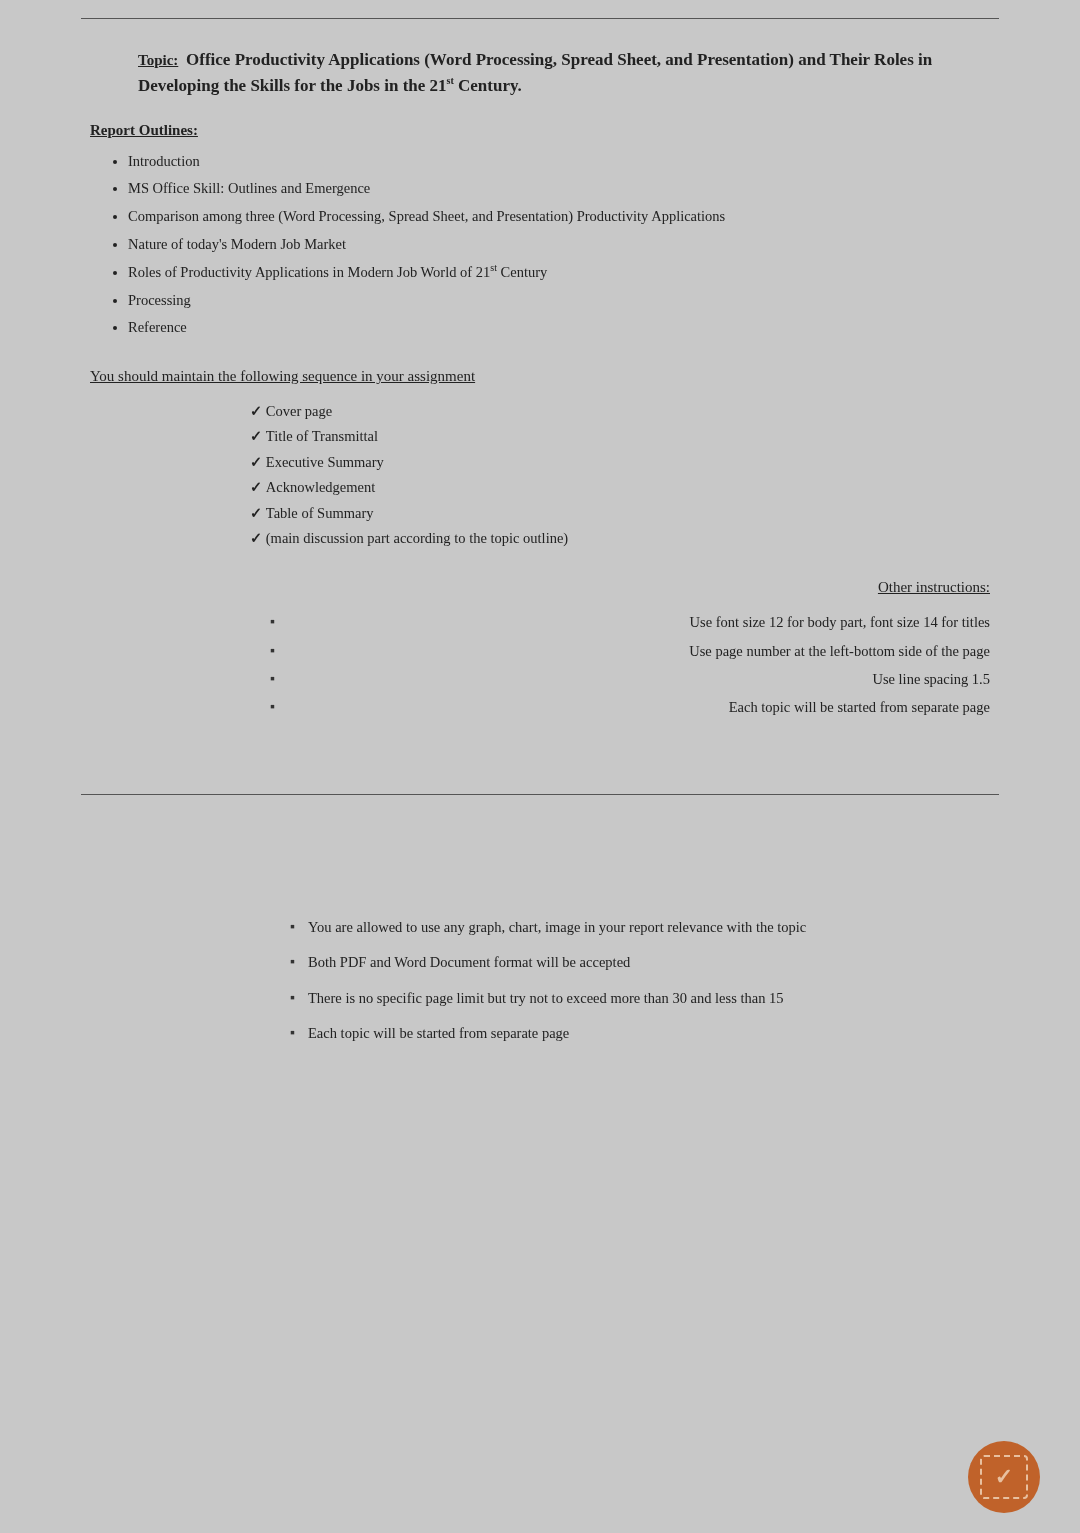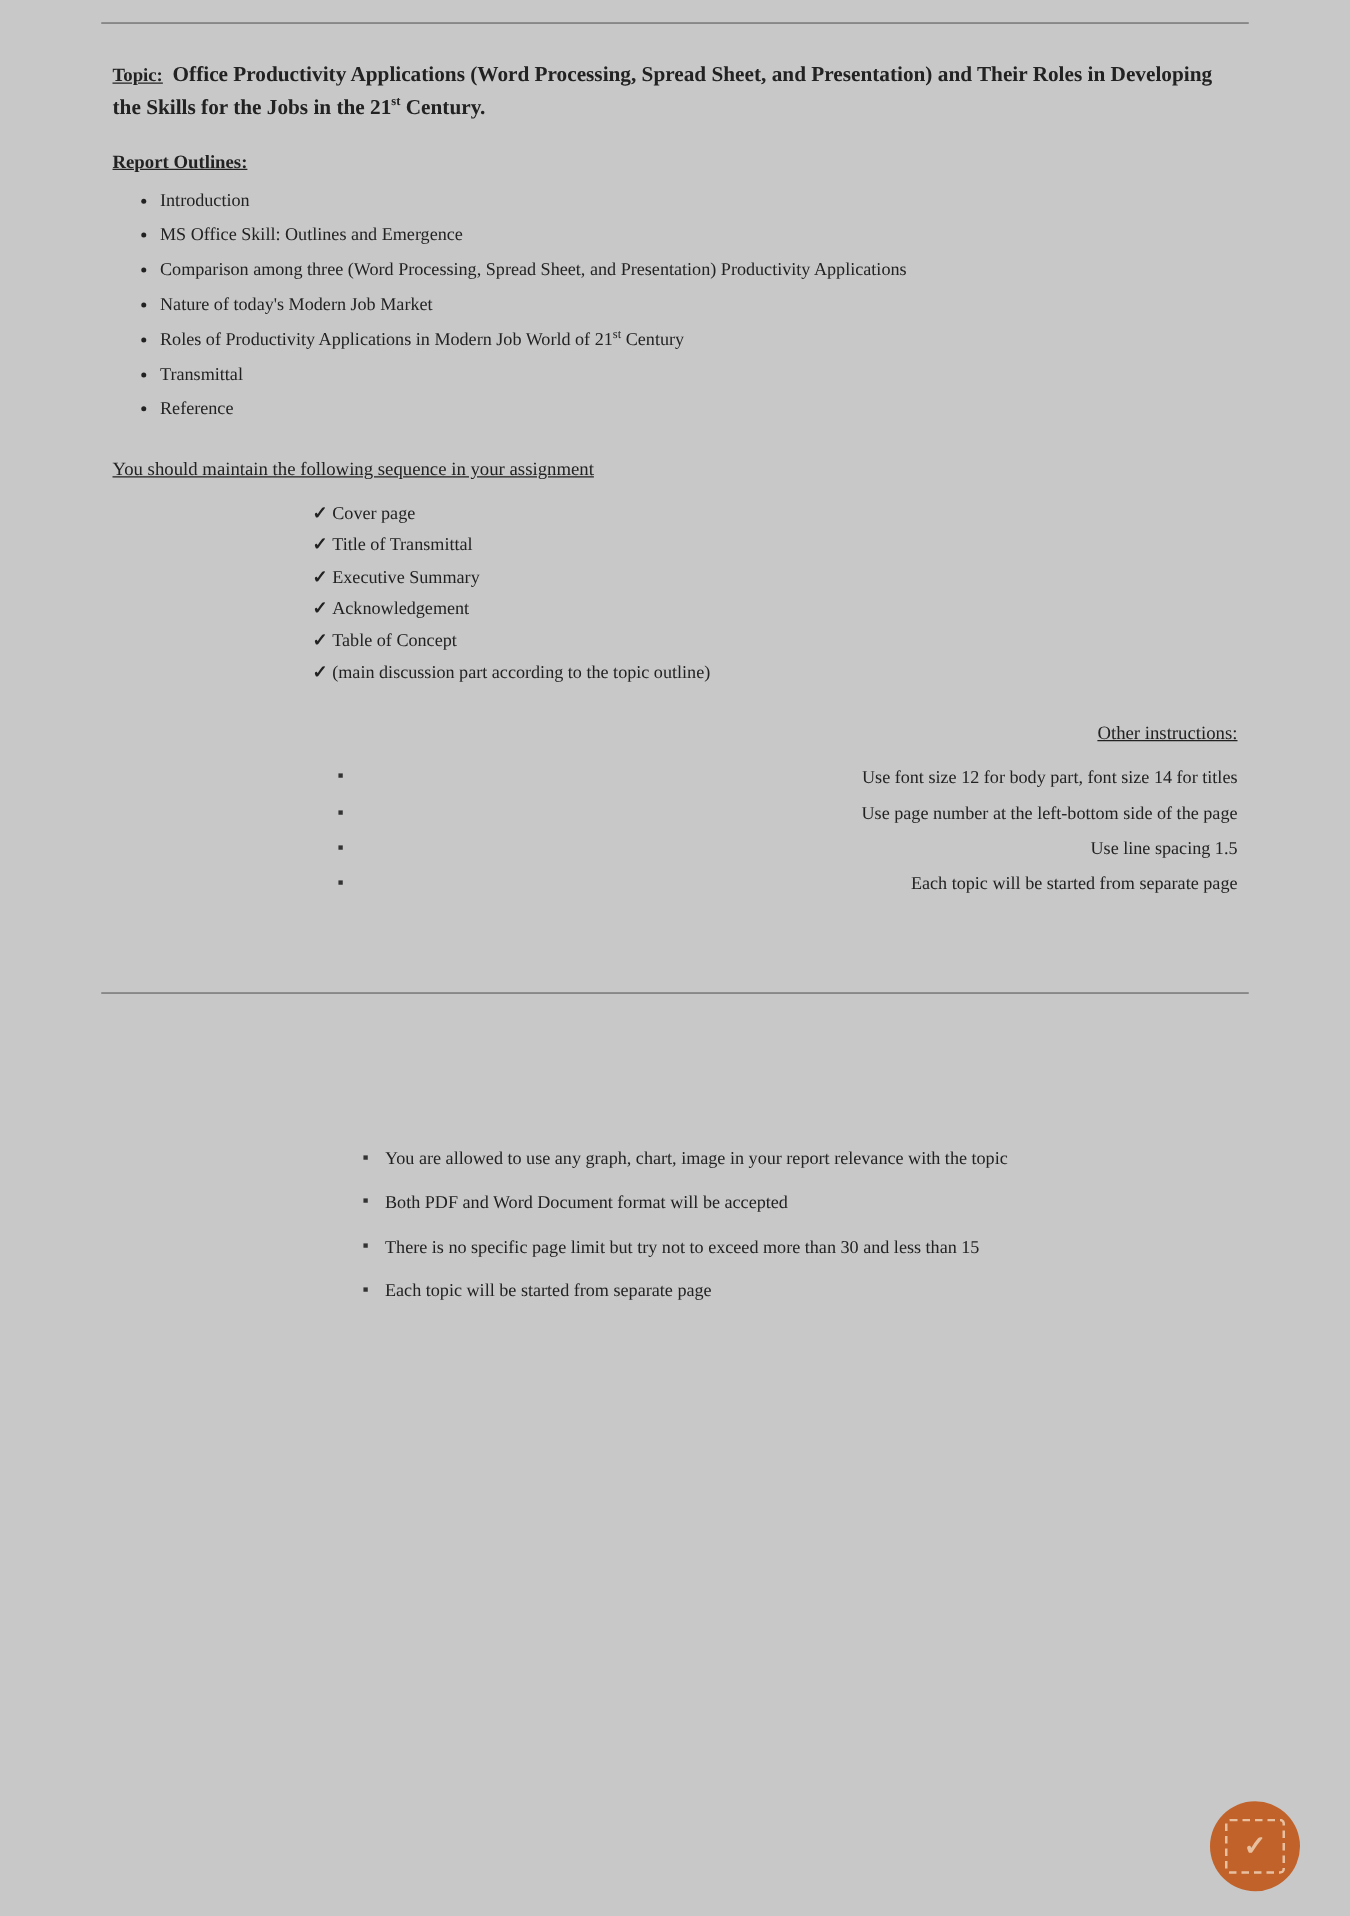--- a/index.html
+++ b/index.html
@@ -31,20 +31,21 @@
 
     
     .page-one {
       background-color: #c8c8c8;
       padding: 28px 90px 40px 90px;
       position: relative;
     }
 
     .topic-block {
       margin-bottom: 22px;
+      margin-left: 48px;
     }
 
     .topic-label {
       font-size: 15px;
       font-weight: bold;
       text-decoration: underline;
       display: inline;
     }
 
     .topic-title {
@@ -212,33 +213,33 @@
     </div>
 
     <div>
       <span class="report-outlines-label">Report Outlines:</span>
       <ul class="bullet-list">
         <li>Introduction</li>
         <li>MS Office Skill: Outlines and Emergence</li>
         <li>Comparison among three (Word Processing, Spread Sheet, and Presentation) Productivity Applications</li>
         <li>Nature of today's Modern Job Market</li>
         <li>Roles of Productivity Applications in Modern Job World of 21<sup>st</sup> Century</li>
-        <li>Transmittal</li>
+        <li>Processing</li>
         <li>Reference</li>
       </ul>
     </div>
 
     <div class="sequence-section">
       <span class="sequence-label">You should maintain the following sequence in your assignment</span>
       <ul class="check-list">
         <li>Cover page</li>
         <li>Title of Transmittal</li>
         <li>Executive Summary</li>
         <li>Acknowledgement</li>
-        <li>Table of Concept</li>
+        <li>Table of Summary</li>
         <li>(main discussion part according to the topic outline)</li>
       </ul>
     </div>
 
     <div class="other-instructions-section">
       <span class="other-label">Other instructions:</span>
       <ul class="square-list">
         <li>Use font size 12 for body part, font size 14 for titles</li>
         <li>Use page number at the left-bottom side of the page</li>
         <li>Use line spacing 1.5</li>

